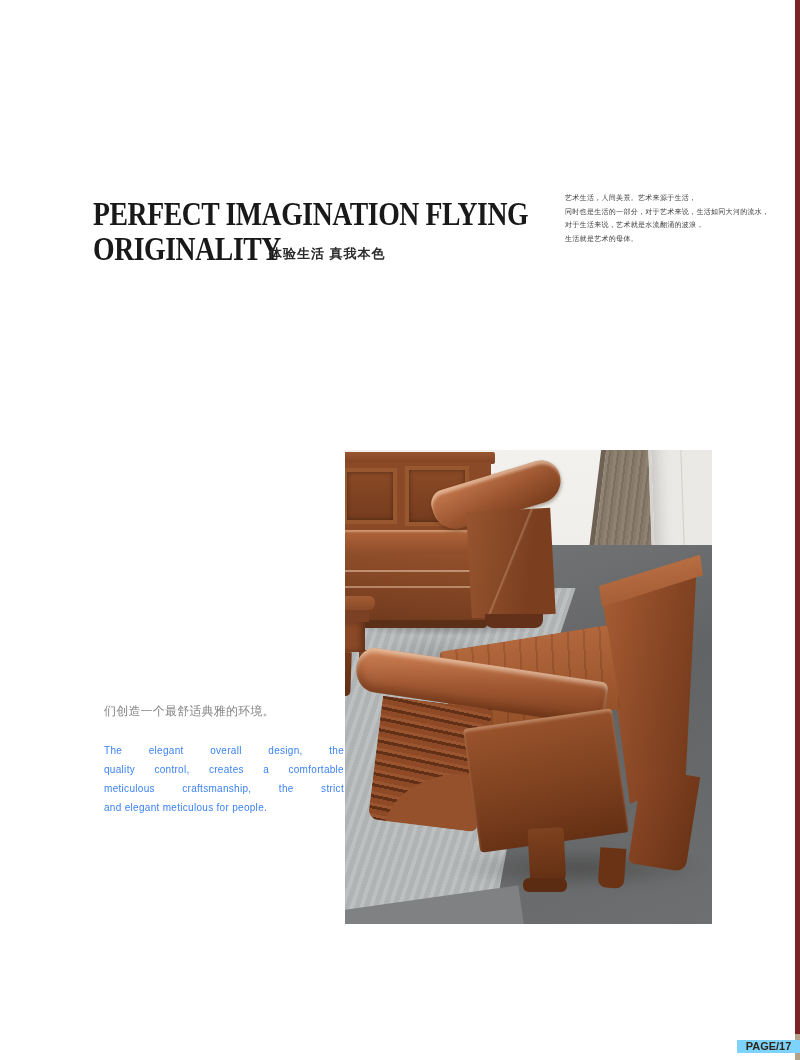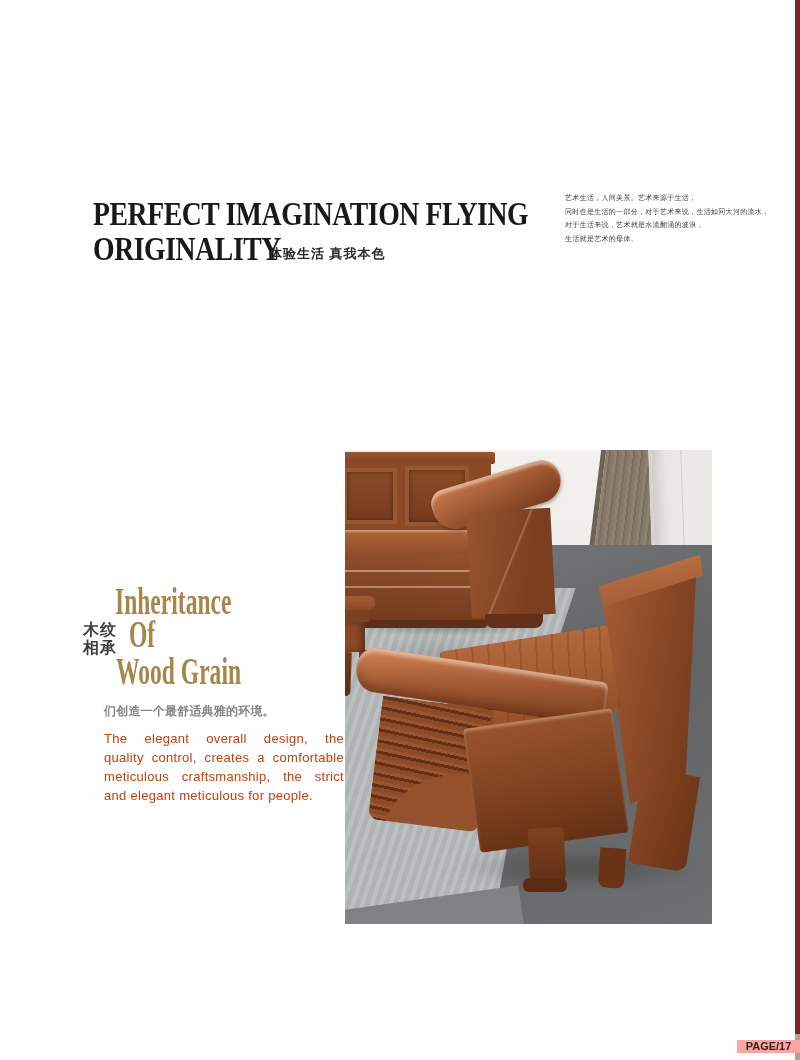--- a/index.html
+++ b/index.html
@@ -6,21 +6,21 @@
   .page{position:relative;width:800px;height:1060px;background:#ffffff;overflow:hidden;
         font-family:"Liberation Sans",sans-serif;}
   .ab{position:absolute;}
 
   
   .logo{left:8px;top:12px;font-size:35px;letter-spacing:1px;color:#141414;font-weight:400;}
 
   
   .redstrip{left:795px;top:0;width:5px;height:1034px;background:#7c2327;}
   .tanstrip{left:795px;top:1034px;width:5px;height:26px;background:#b2a289;}
-  .pagebar{left:737px;top:1040px;width:63px;height:13px;background:#fca5a5;
+  .pagebar{left:737px;top:1040px;width:63px;height:13px;background:#7dd3fc;
            font-size:11px;font-weight:700;color:#2e261c;line-height:13px;text-align:center;letter-spacing:0px;}
 
   
   .headline{left:93px;top:197px;}
   .h1wrap{transform:scaleX(.84);transform-origin:0 0;font-family:"Liberation Serif",serif;
           font-weight:700;font-size:33px;line-height:35px;color:#191919;white-space:nowrap;letter-spacing:-.5px;}
   .subtitle{position:absolute;left:176px;top:48px;font-size:13px;font-weight:700;color:#2a2a2a;
             letter-spacing:1px;white-space:nowrap;text-align:right;}
 
   
@@ -28,21 +28,21 @@
 
   
   .feature{left:83px;top:584px;width:240px;height:120px;}
   .gold{font-family:"Liberation Serif",serif;font-weight:700;color:#a6864b;font-size:38px;line-height:34px;
         transform:scaleX(.62);transform-origin:0 0;white-space:nowrap;}
   .zh-vert{font-family:"Liberation Serif",serif;font-weight:700;color:#3e3e3e;font-size:16px;line-height:18px;letter-spacing:1px;}
 
   
   .desc{left:104px;top:701px;width:240px;}
   .desc .zh{font-size:12px;line-height:20px;color:#848484;letter-spacing:.2px;}
-  .desc .en{font-size:13px;line-height:19px;color:#c2410c;letter-spacing:.3px;}
+  .desc .en{font-size:10px;line-height:19px;color:#3b82f6;letter-spacing:.3px;}
   .just{text-align:justify;text-align-last:justify;}
 
   
   .photo{left:345px;top:450px;width:367px;height:474px;overflow:hidden;
          background:linear-gradient(180deg,#f2f1ee,#ebe9e5 65%);}
   .leaf{position:absolute;width:30px;height:8px;background:#39404a;border-radius:50%;}
 </style>
 </head>
 <body>
 
@@ -57,32 +57,23 @@
     <div class="subtitle">体验生活 真我本色</div>
   </div>
 
   <div class="ab intro">
     <div>艺术生活，人间美景。艺术来源于生活，</div>
     <div>同时也是生活的一部分，对于艺术来说，生活如同大河的流水，</div>
     <div>对于生活来说，艺术就是水流翻涌的波浪，</div>
     <div>生活就是艺术的母体。</div>
   </div>
 
-  <div class="ab feature">
-    <div class="ab gold" style="left:32px;top:0;">Inheritance</div>
-    <div class="ab zh-vert" style="left:0;top:37px;">
-      <div>木纹</div>
-      <div>相承</div>
-    </div>
-    <div class="ab gold" style="left:46px;top:33px;">Of</div>
-    <div class="ab gold" style="left:33px;top:70px;">Wood Grain</div>
-  </div>
 
   <div class="ab desc">
-    <div class="zh" style="margin-bottom:8px;font-weight:bold;">们创造一个最舒适典雅的环境。</div>
+    <div class="zh" style="margin-bottom:20px;">们创造一个最舒适典雅的环境。</div>
     <div class="en just">The elegant overall design, the</div>
     <div class="en just">quality control, creates a comfortable</div>
     <div class="en just">meticulous craftsmanship, the strict</div>
     <div class="en">and elegant meticulous for people.</div>
   </div>
 
   <div class="ab photo">
 
     <span class="leaf" style="left:302px;top:2px;transform:rotate(18deg);"></span>
     <span class="leaf" style="left:316px;top:10px;width:36px;transform:rotate(-24deg);"></span>

